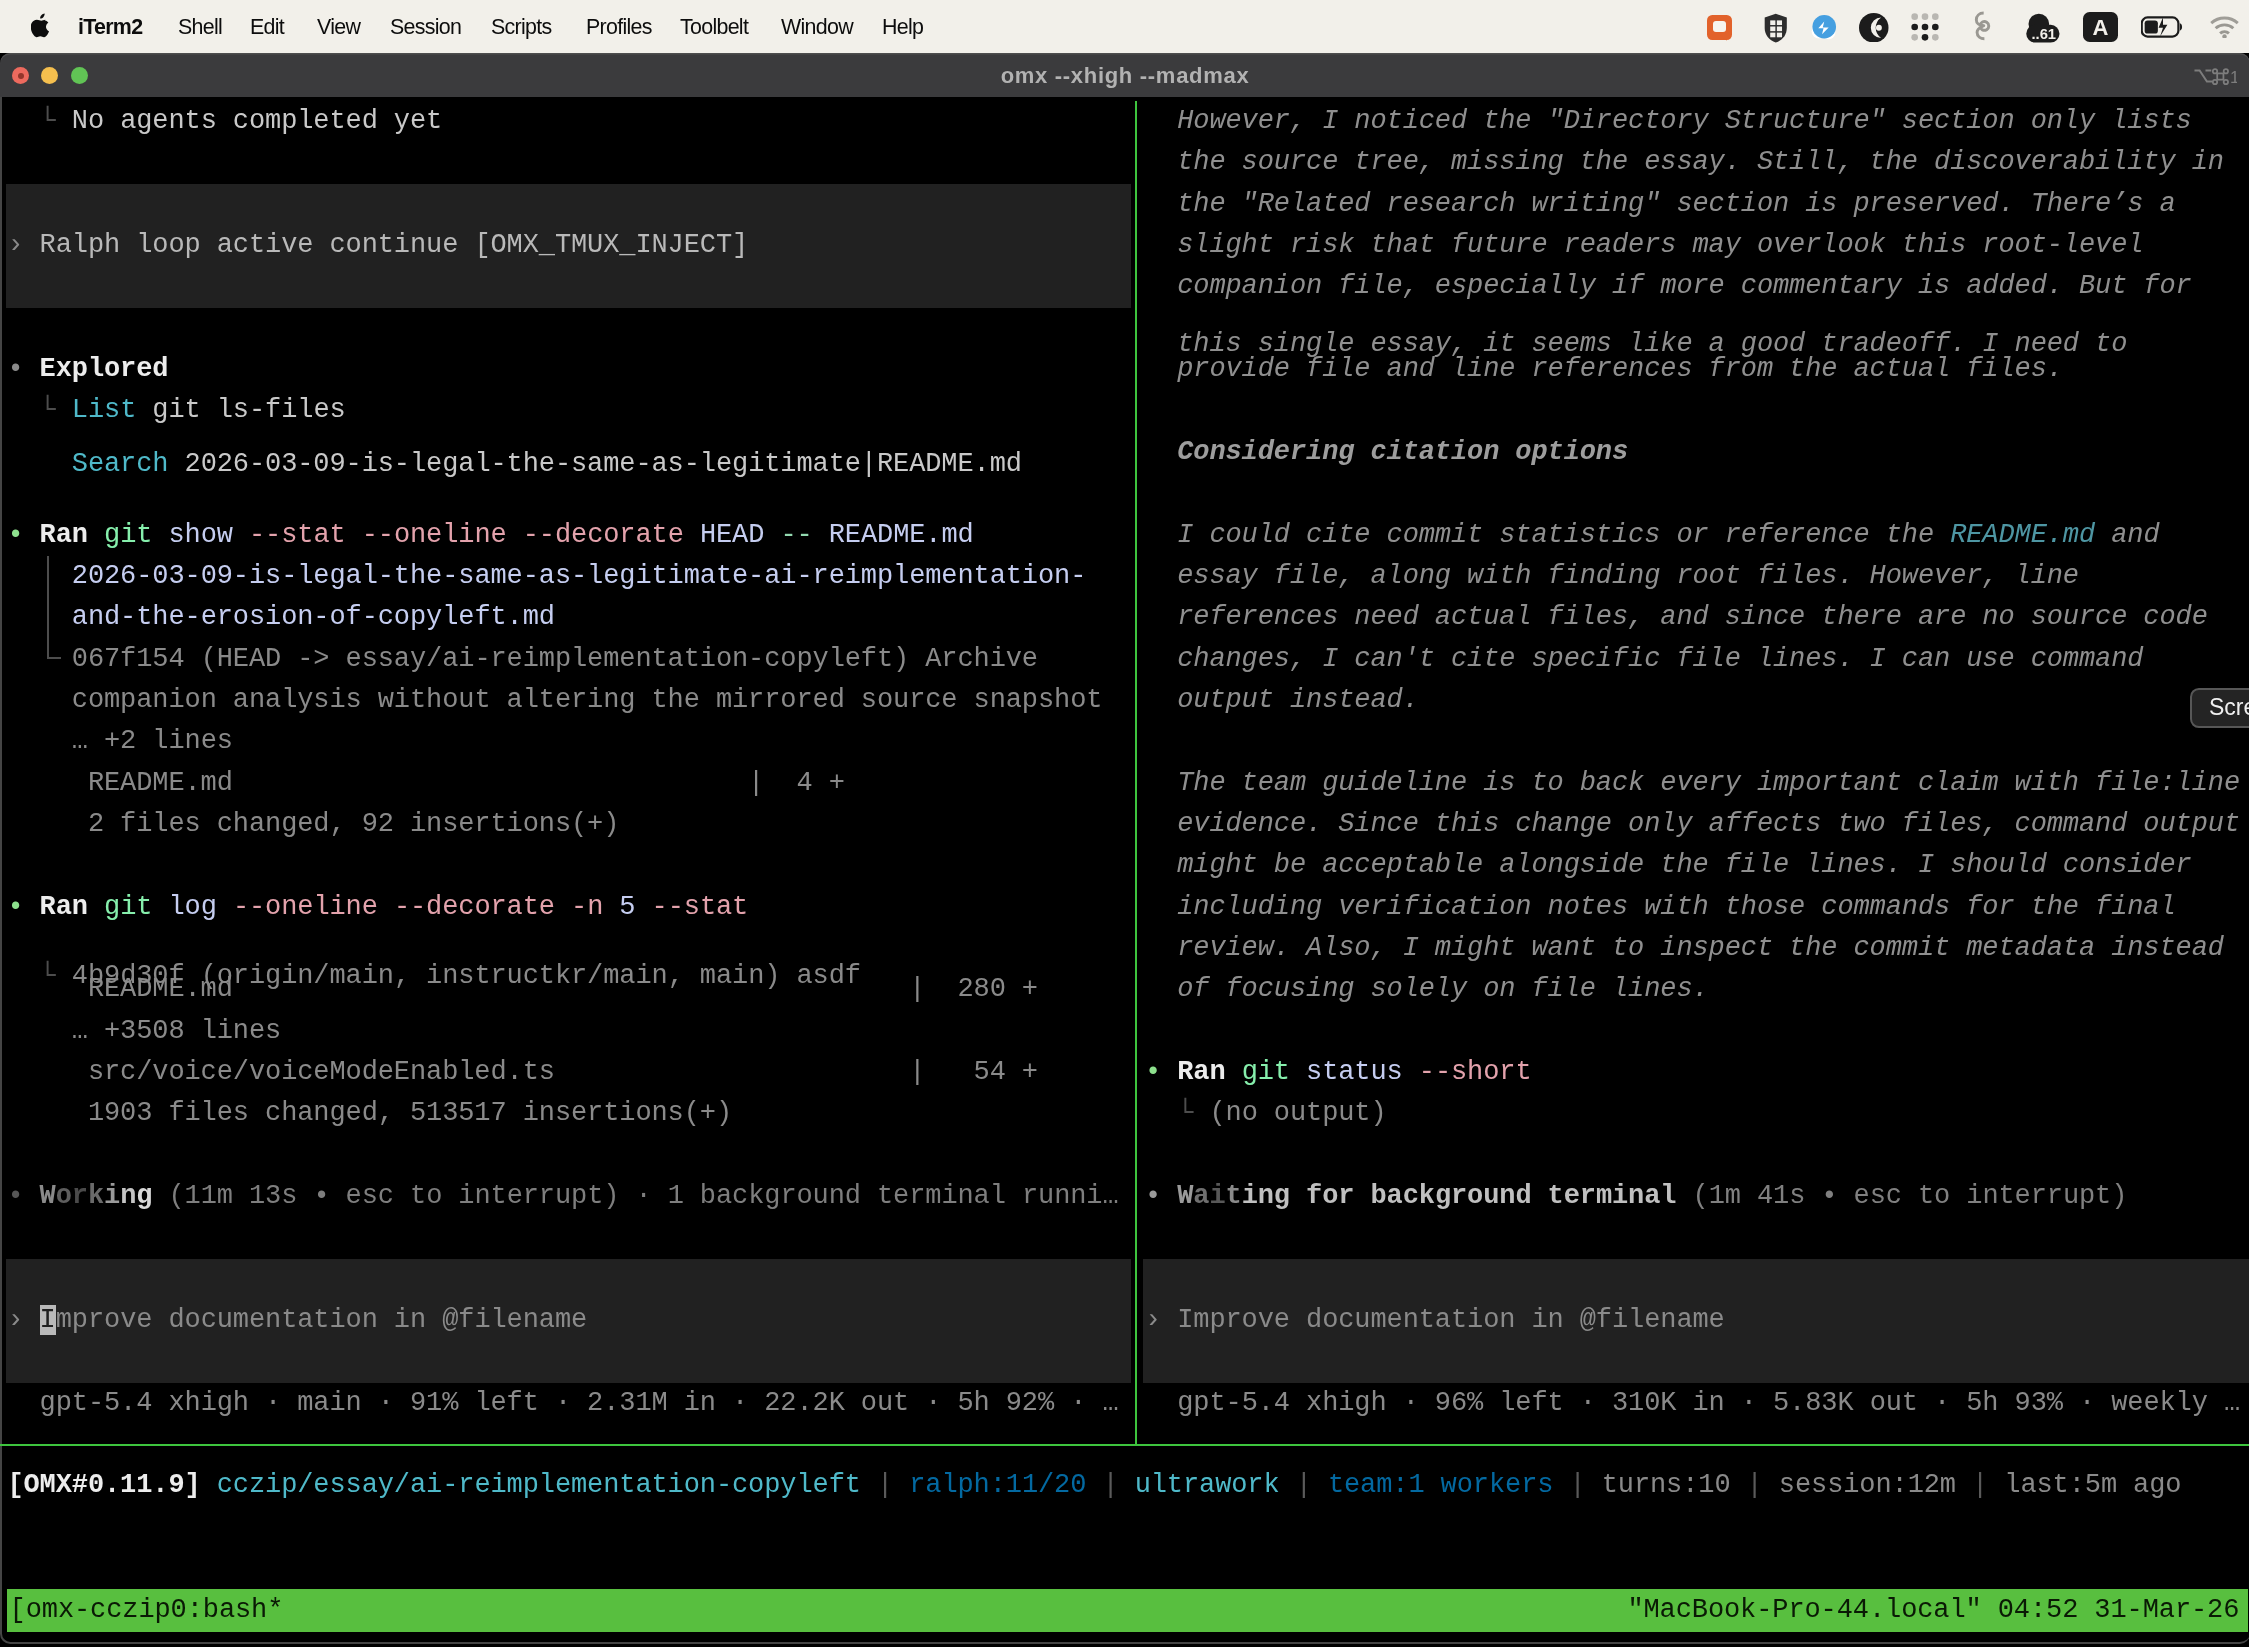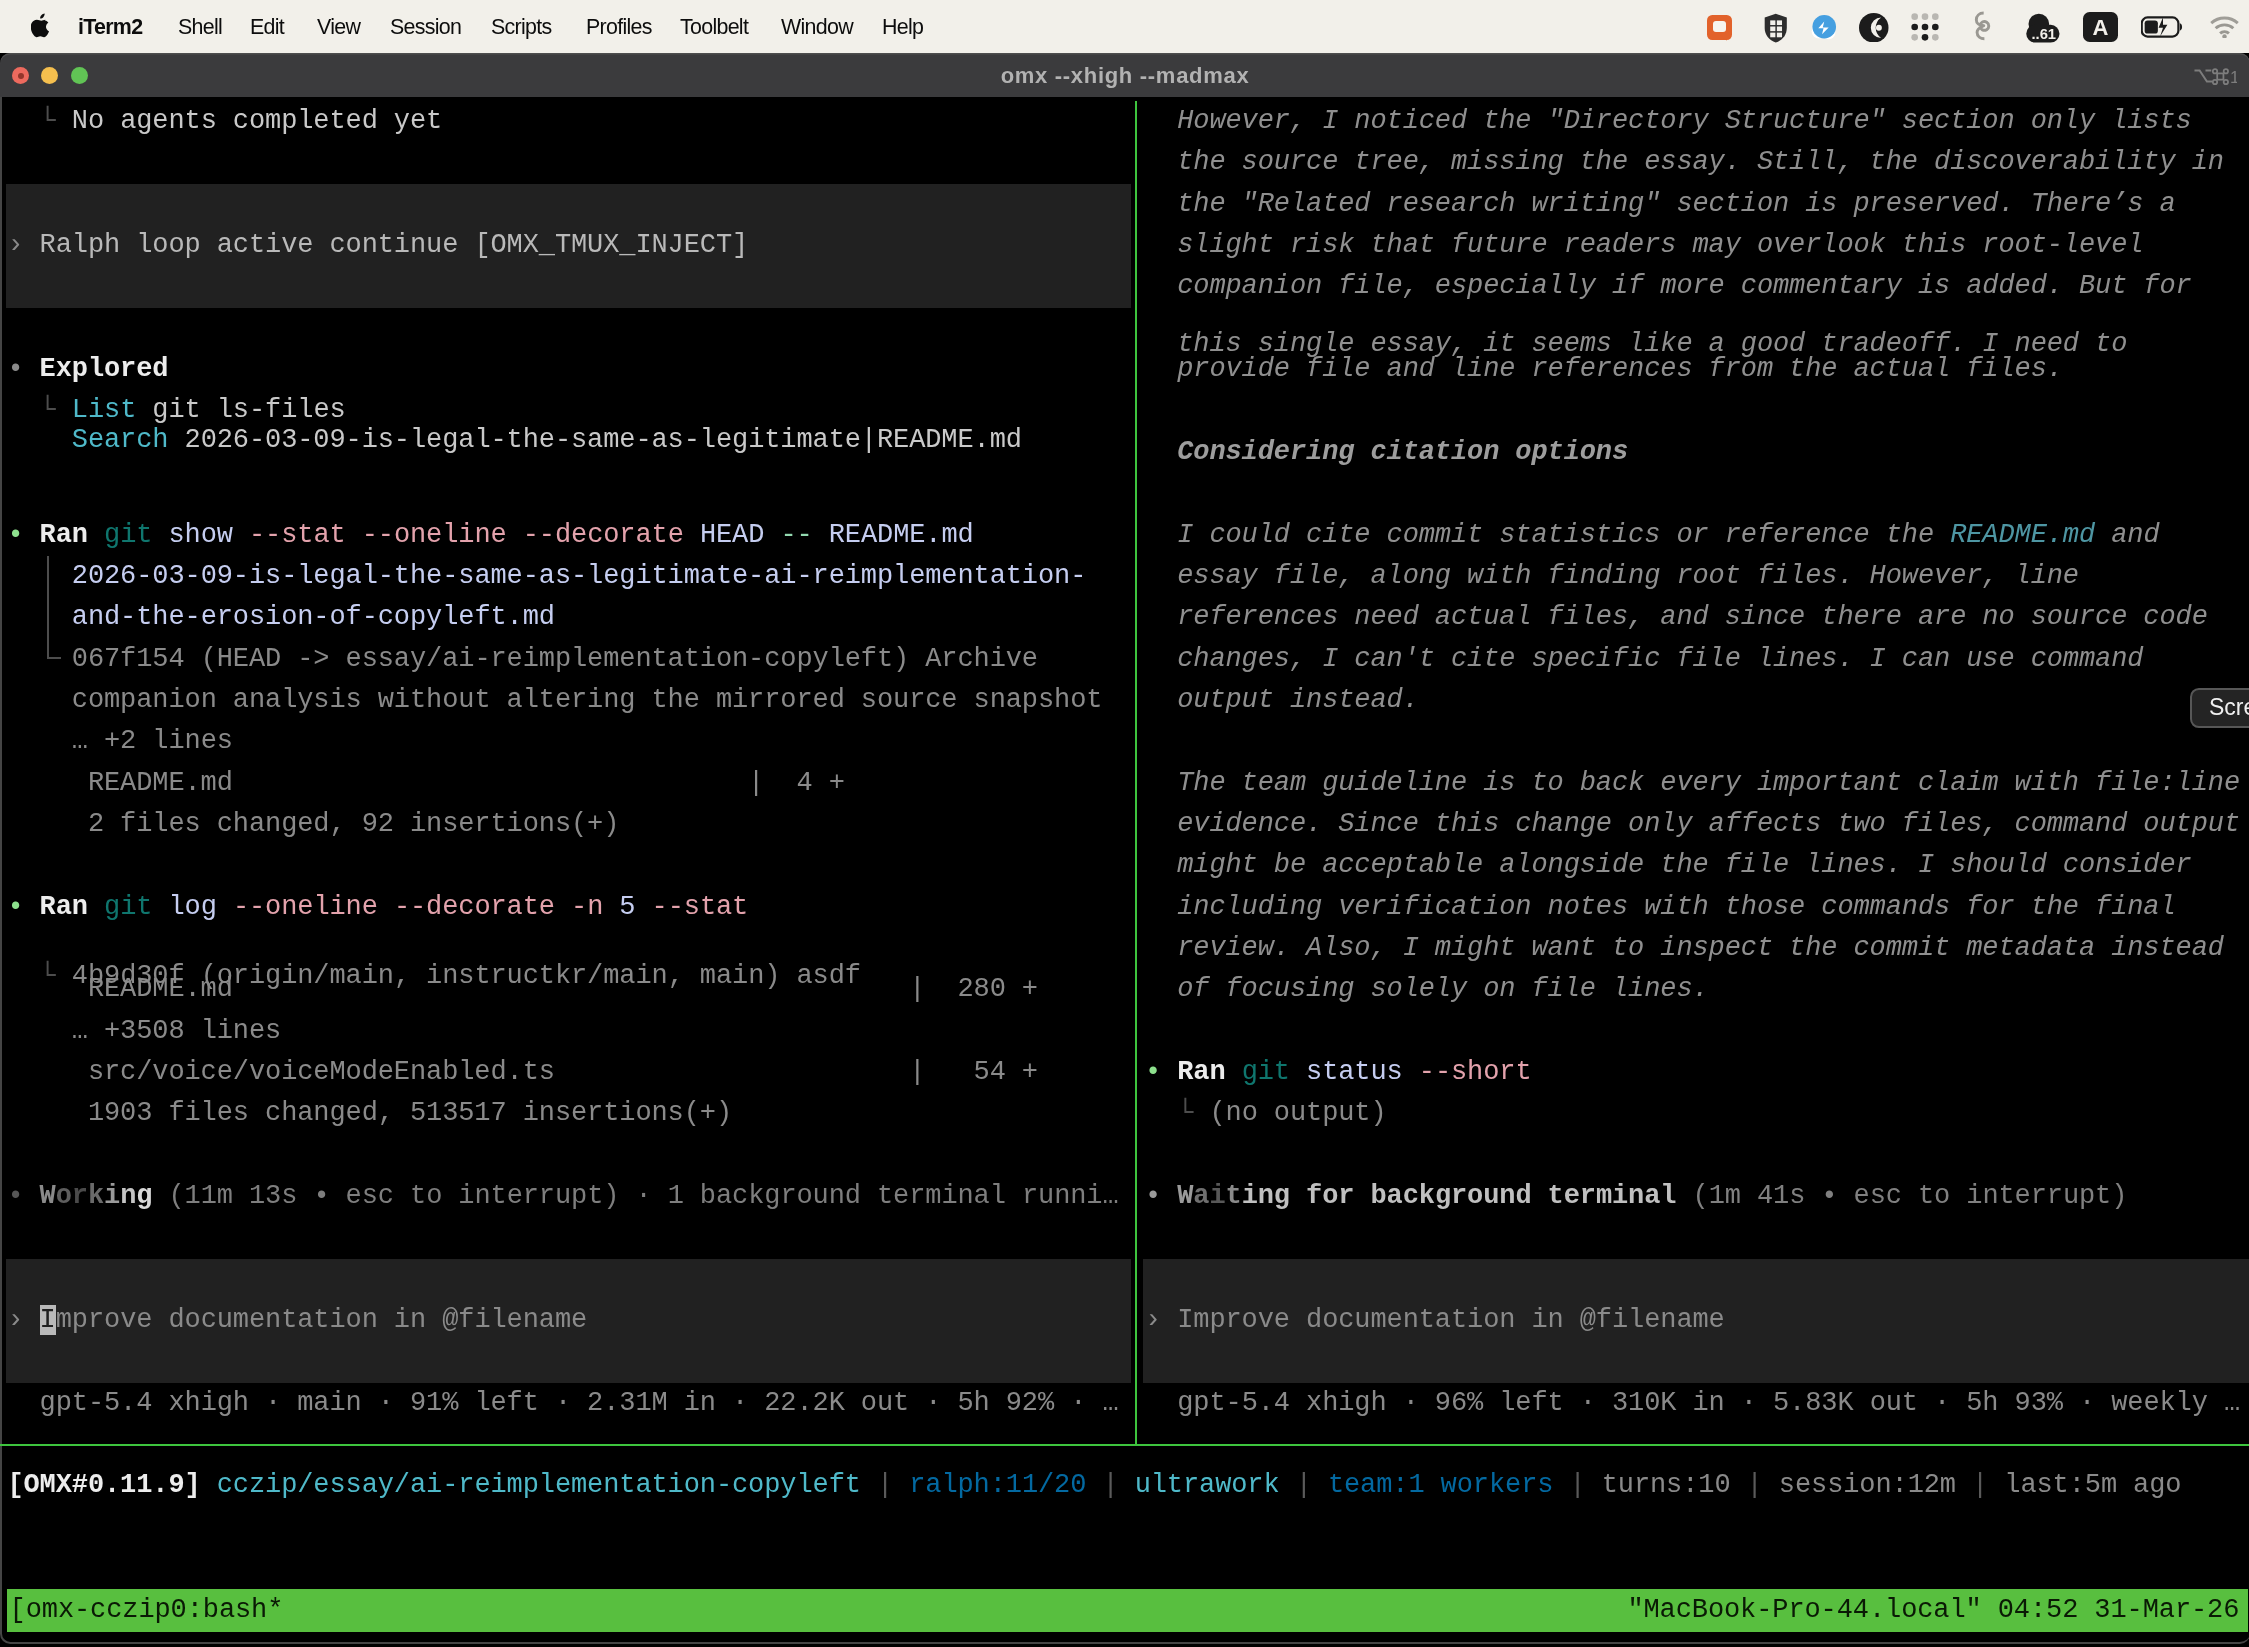--- a/index.html
+++ b/index.html
@@ -7,21 +7,21 @@
 .mi{position:absolute;top:0;height:53px;line-height:55px;font-size:21.4px;letter-spacing:-0.7px;color:#0d0d0d}
 #titlebar{position:absolute;left:0;top:53px;width:2250px;height:44px;background:#3b3b3d;border-radius:10.3px 10.3px 0 0;box-shadow:inset 0 1.5px 0 #4e4e4e}
 .tl{position:absolute;top:67px;width:17px;height:17px;border-radius:50%}
 #wtitle{position:absolute;top:53px;left:0;width:2250px;height:44px;text-align:center;line-height:46px;font-size:22px;letter-spacing:0.7px;font-weight:bold;color:#b2b2b2}
 #term{position:absolute;left:0;top:97px;width:2250px;height:1547px;background:#000;border-left:2.2px solid #454545;border-bottom:2.2px solid #454545;border-radius:0 0 10.3px 10.3px}
 .r{position:absolute;white-space:pre;font-family:"Liberation Mono",monospace;font-size:27px;line-height:41px;letter-spacing:-0.1px;color:#c9c9c9;height:41px}
 .L{left:7.4px}
 .R{left:1145px}
 .it{font-style:italic;color:#8f8f8f}
 .b{font-weight:bold;color:#ededed}
-.git{color:#0f766e}
+.git{color:#86efac}
 .pk{color:#e3a2ac}
 .lv{color:#c5cdf0}
 .cy{color:#4fb9c9}
 .gy{color:#8a8a8a}
 .dg{color:#4d4d4d}
 .gn{color:#8de08d}
 .mint{color:#93d9b0}
 .tealit{color:#4e96a3}
 .pi{color:#5a5a5a}
 .tgn{color:#0369a1}
@@ -133,21 +133,21 @@
 <div class="box" id="ralphbox" style="left:5.9px;top:184px;width:1125px;height:124px"></div>
 <div class="box" style="left:5.9px;top:1259px;width:1125px;height:124px"></div>
 <div class="box" style="left:1143px;top:1259px;width:1107px;height:124px"></div>
 <div id="vdiv"></div>
 <div id="hdiv"></div>
 <div id="rows">
 <div class="r L" style="top:101px">  <span class="dg">└</span> No agents completed yet</div>
 <div class="r L" style="top:225px"><span class="gy">›</span> <span style="color:#b9b9b9">Ralph loop active continue [OMX_TMUX_INJECT]</span></div>
 <div class="r L" style="top:349px"><span class="gy">•</span> <span class="b">Explored</span></div>
 <div class="r L" style="top:390px">  <span class="dg">└</span> <span class="cy">List</span> git ls-files</div>
-<div class="r L" style="top:420px">    <span class="cy">Search</span> 2026-03-09-is-legal-the-same-as-legitimate|README.md</div>
+<div class="r L" style="top:444px">    <span class="cy">Search</span> 2026-03-09-is-legal-the-same-as-legitimate|README.md</div>
 <div class="r L" style="top:515px"><span class="gn">•</span> <span class="b">Ran</span> <span class="git">git</span> <span class="lv">show</span> <span class="pk">--stat --oneline --decorate</span> <span class="lv">HEAD</span> <span class="mint">--</span> <span class="lv">README.md</span></div>
 <div class="r L" style="top:556px">    <span class="lv">2026-03-09-is-legal-the-same-as-legitimate-ai-reimplementation-</span></div>
 <div class="r L" style="top:597px">    <span class="lv">and-the-erosion-of-copyleft.md</span></div>
 <div class="r L" style="top:639px">    <span class="gy">067f154 (HEAD -&gt; essay/ai-reimplementation-copyleft) Archive</span></div>
 <div class="r L" style="top:680px">    <span class="gy">companion analysis without altering the mirrored source snapshot</span></div>
 <div class="r L" style="top:721px">    <span class="gy">… +2 lines</span></div>
 <div class="r L" style="top:763px">     <span class="gy">README.md                                |  4 +</span></div>
 <div class="r L" style="top:804px">     <span class="gy">2 files changed, 92 insertions(+)</span></div>
 <div class="r L" style="top:887px"><span class="gn">•</span> <span class="b">Ran</span> <span class="git">git</span> <span class="lv">log</span> <span class="pk">--oneline --decorate -n</span> <span class="lv">5</span> <span class="pk">--stat</span></div>
 <div class="r L" style="top:956px">  <span class="dg">└</span> <span class="gy">4b9d30f (origin/main, instructkr/main, main) asdf</span></div>

